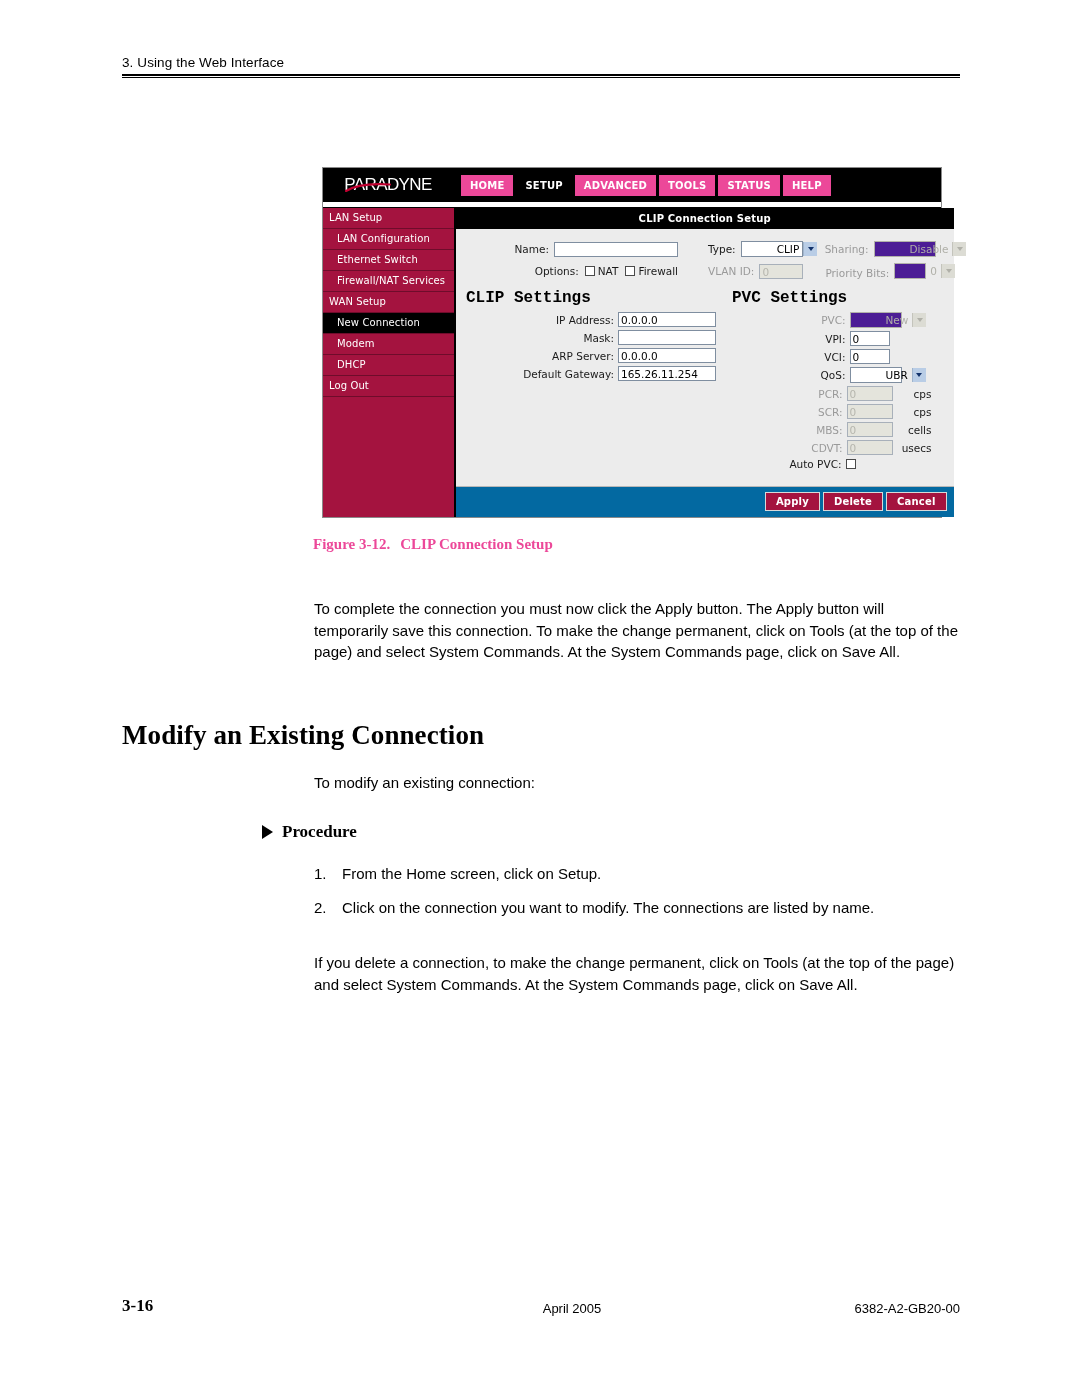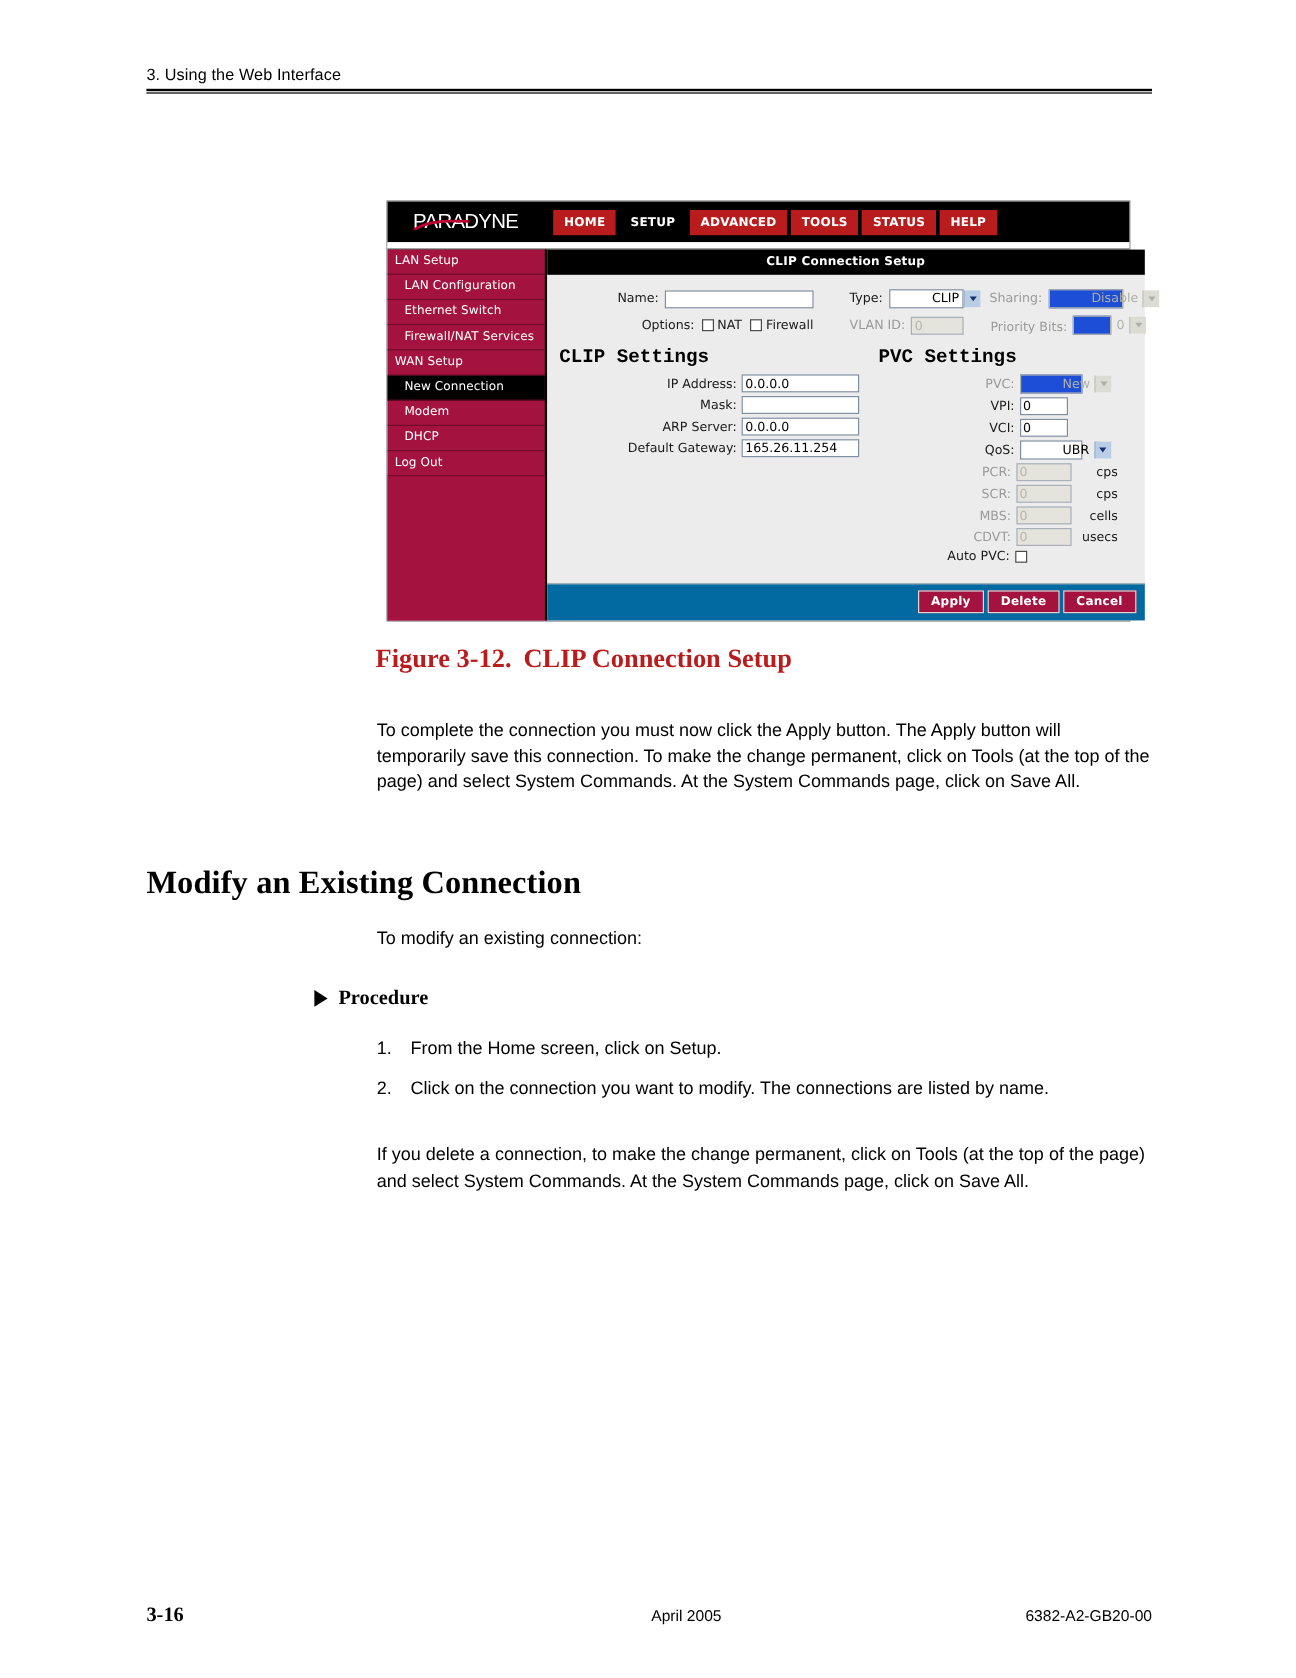--- a/index.html
+++ b/index.html
@@ -90,21 +90,21 @@
     pointer-events: none;
   }
   .nav {
     display: flex;
     align-items: center;
     gap: 3px;
     height: 100%;
   }
   .nav-item {
     color: #ffffff;
-    background: #b91c1c;
+    background: #ec4899;
     font-size: 10px;
     font-weight: bold;
     letter-spacing: 0.2px;
     padding: 5px 9px 5px 9px;
     line-height: 11px;
     font-family: "DejaVu Sans", sans-serif;
   }
   .nav-item.active {
     background: #000000;
   }
@@ -223,21 +223,21 @@
   .sel .sel-btn {
     width: 13px;
     height: 14px;
     background: #b9cde6;
     border-left: 1px solid #9fb4cc;
     display: flex;
     align-items: center;
     justify-content: center;
     flex: 0 0 13px;
   }
-  .sel.dis { background: #1d4ed8; border-color: #b2b2aa; }
+  .sel.dis { background: #4c1d95; border-color: #b2b2aa; }
   .sel.dis .sel-val { color: #b0b0a8; }
   .sel.dis .sel-btn { background: #dcdcd4; border-left-color: #c4c4bc; }
   .caret {
     width: 0; height: 0;
     border-left: 3px solid transparent;
     border-right: 3px solid transparent;
     border-top: 4px solid #12326b;
   }
   .sel.dis .caret { border-top-color: #b0b0a8; }
   .cb {
@@ -298,22 +298,22 @@
     letter-spacing: 0.2px;
   }
 
   
   .fig-caption {
     position: absolute;
     left: 313px;
     top: 536px;
     font-family: "Liberation Serif", serif;
     font-weight: bold;
-    font-size: 22px;
-    color: #b91c1c;
+    font-size: 15px;
+    color: #ec4899;
   }
   .fig-caption .cap-gap { display: inline-block; width: 10px; }
 
   
   .para {
     position: absolute;
     font-family: "Liberation Sans", sans-serif;
     font-size: 15px;
     line-height: 21.5px;
     color: #000;
@@ -367,24 +367,24 @@
     line-height: 21.5px;
     margin-bottom: 12px;
   }
   .step-num { width: 28px; flex: 0 0 28px; }
   .step-txt { flex: 1; }
 
   
   .footer {
     position: absolute;
     left: 122px;
-    top: 1336px;
+    top: 1296px;
     width: 838px;
     display: flex;
-    align-items: center;
+    align-items: flex-end;
   }
   .footer .f-page {
     font-family: "Liberation Serif", serif;
     font-weight: bold;
     font-size: 17px;
     width: 300px;
   }
   .footer .f-date {
     font-family: "Liberation Sans", sans-serif;
     font-size: 13px;

